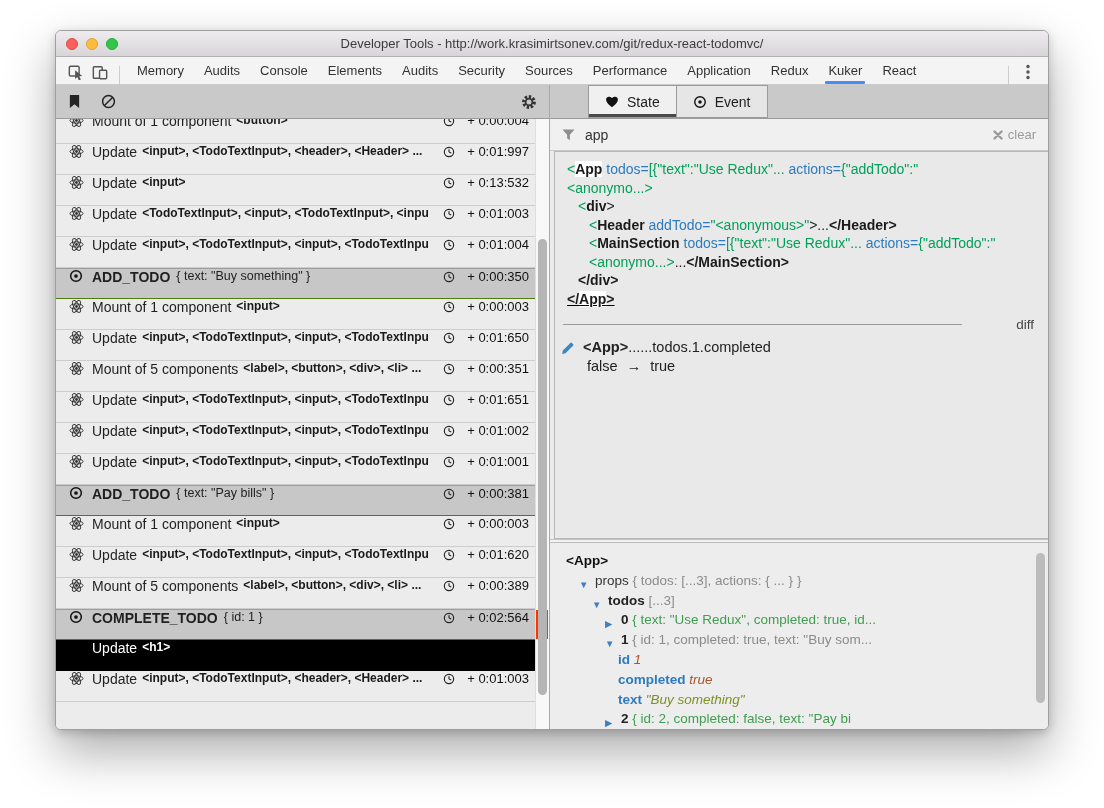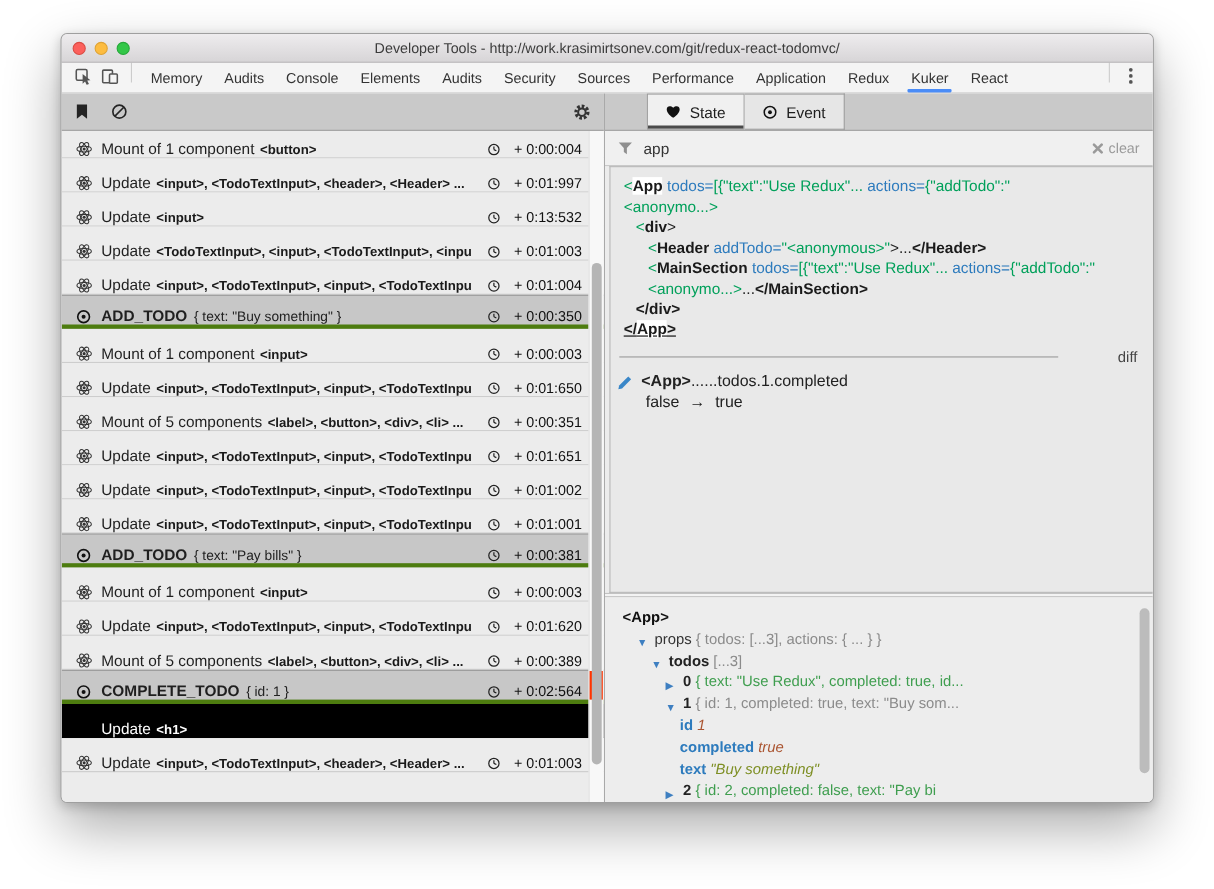--- a/index.html
+++ b/index.html
@@ -11,21 +11,21 @@
   
   .titlebar{height:26px;background:linear-gradient(#eeecee,#d7d5d7);border-bottom:1px solid #b2b0b2;
     display:flex;align-items:center;position:relative;}
   .lights{display:flex;gap:8px;margin-left:10px;}
   .light{width:12px;height:12px;border-radius:50%;}
   .light.red{background:#fc605c;border:1px solid #d94c44;}
   .light.yellow{background:#fdbc40;border:1px solid #dfa335;}
   .light.green{background:#33c748;border:1px solid #27a83a;}
   .title{position:absolute;left:0;right:0;text-align:center;font-size:13px;color:#3c3c3c;}
   
-  .tabbar{height:28px;background:#f4f4f4;border-bottom:1px solid #cbcbcb;display:flex;align-items:flex-start;padding:0 8px;}
+  .tabbar{height:28px;background:#f4f4f4;border-bottom:1px solid #cbcbcb;display:flex;align-items:flex-end;padding:0 8px;}
   .tb-icon{display:flex;align-items:center;justify-content:center;width:24px;height:24px;cursor:pointer;}
   .vsep{width:1px;height:18px;background:#ccc;margin:0 7px;}
   .tab{position:relative;height:100%;display:flex;align-items:center;padding:0 10px;font-size:13px;color:#333;cursor:pointer;}
   .tab.active::after{content:"";position:absolute;left:7px;right:7px;bottom:0;height:3px;background:#4a8cf7;border-radius:1px;}
   .tabbar .spacer{flex:1;}
   
   .main{display:flex;height:646px;}
   .pane-left{width:494px;display:flex;flex-direction:column;background:#ececec;}
   .pane-right{width:500px;border-left:1px solid #a9a9a9;display:flex;flex-direction:column;background:#ececec;}
   .toolbar{height:34px;background:#c9c9c9;border-bottom:1px solid #9b9b9b;display:flex;align-items:center;flex:none;}
@@ -33,29 +33,29 @@
   .toolbar-l .grow{flex:1;}
   .tool-btn{display:flex;align-items:center;justify-content:center;cursor:pointer;}
   .filterbar{height:32px;background:#f0f0f0;border-bottom:1px solid #c9c9c9;display:flex;align-items:center;padding:0 12px;gap:8px;flex:none;}
   .filterbar input{flex:1;border:none;background:transparent;outline:none;font-size:14px;color:#333;
     font-family:"Liberation Sans","DejaVu Sans",sans-serif;}
   .filterbar input::placeholder{color:#9b9b9b;}
   .clear-btn{display:flex;align-items:center;gap:5px;color:#9a9a9a;font-size:13px;cursor:pointer;flex:none;}
   
   .list{position:relative;flex:1;overflow:hidden;background:#ececec;}
   .rows{margin-top:-6px;}
-  .row{position:relative;height:31px;display:flex;align-items:flex-end;padding:0 20px 0 12px;
+  .row{position:relative;height:31px;display:flex;align-items:flex-start;padding:0 20px 0 12px;
     border-bottom:1px solid #cdcdcd;background:#ececec;cursor:pointer;}
   .row .ricon{width:16px;display:flex;justify-content:center;margin-right:8px;flex:none;}
   .row .lbl{font-size:14px;color:#1f1f1f;white-space:nowrap;}
   .row .tags{font-size:12px;font-weight:700;color:#1a1a1a;white-space:nowrap;overflow:hidden;margin-left:5px;}
   .row .payload{font-size:12.5px;color:#222;white-space:nowrap;overflow:hidden;margin-left:6px;}
   .row .grow{flex:1;min-width:10px;}
   .row .time{display:flex;align-items:center;gap:12px;font-size:13px;color:#111;flex:none;}
-  .row.action{background:#c7c7c7;border-top:1px solid #9d9d9d;border-bottom:4px solid #4d7c0f;}
+  .row.action{background:#c7c7c7;border-top:1px solid #9d9d9d;border-bottom:1px solid #4d7c0f;}
   .row.action .lbl{font-weight:700;}
   .row.selected{background:#000;border-bottom:1px solid #000;}
   .row.selected .lbl,.row.selected .tags{color:#fff;}
   .row-marker{position:absolute;right:1px;top:0;bottom:0;width:12px;background:#ff3400;z-index:3;}
   .scroll-track{position:absolute;right:0;top:0;bottom:0;width:14px;background:#f8f8f8;border-left:1px solid #dedede;z-index:1;}
   .scroll-thumb{position:absolute;right:2px;top:120px;height:456px;width:9px;background:#b5b5b5;border-radius:5px;z-index:5;cursor:pointer;}
   
   .rtab{display:flex;align-items:center;gap:8px;padding:0 16px;height:100%;border:1px solid #9b9b9b;
     background:#e6e6e6;font-size:14px;color:#1d1d1d;cursor:pointer;}
   .rtab.active{background:#f0f0f0;box-shadow:inset 0 -3px 0 #4a4a4a;}

